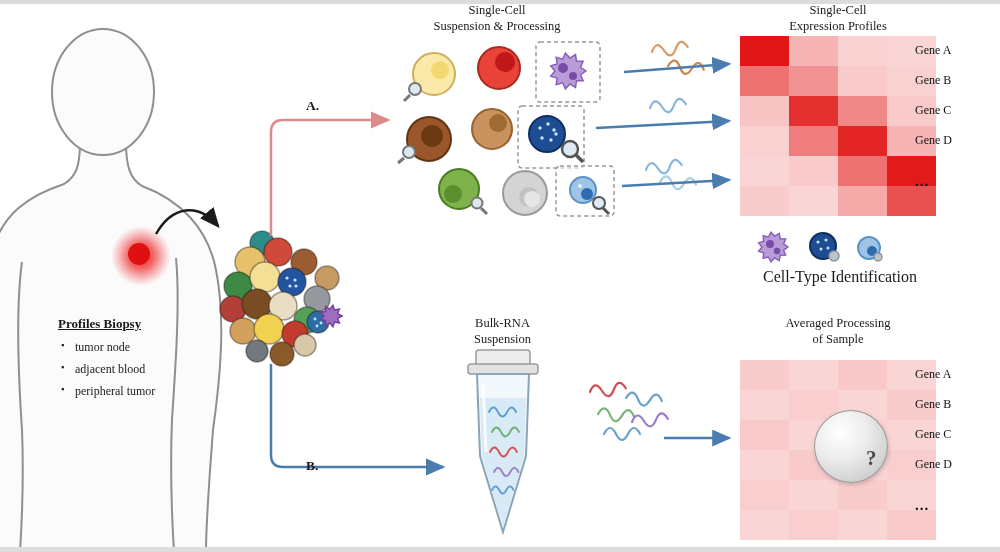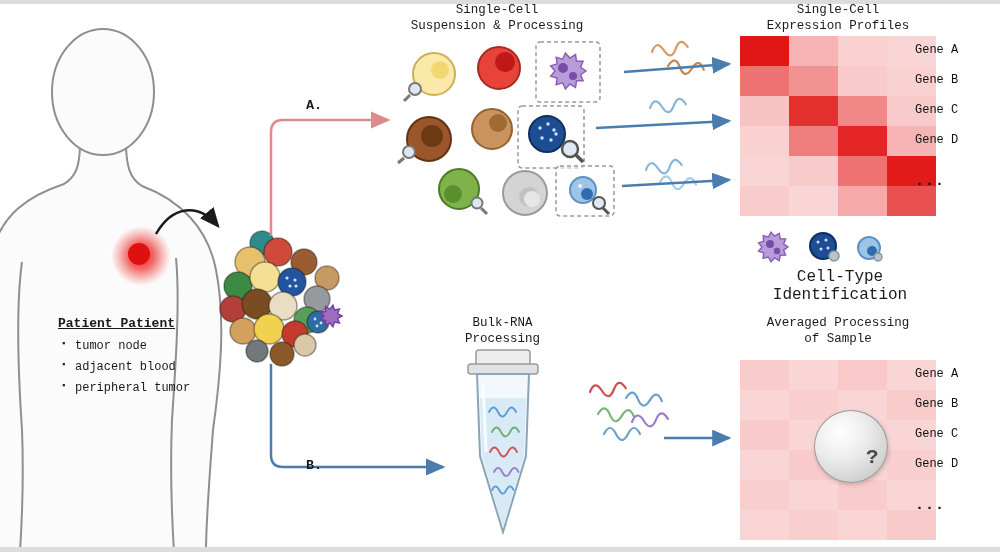--- a/index.html
+++ b/index.html
@@ -1,18 +1,18 @@
 <!DOCTYPE html>
 <html><head>
 <meta charset="utf-8">
 <style>
   *{margin:0;padding:0;box-sizing:border-box}
   html,body{width:1000px;height:552px;overflow:hidden;background:#fff}
   #canvas{position:relative;width:1000px;height:463px;background:#fff;
-          font-family:Liberation Mono, monospace;color:#1a1a1a}
+          font-family:Liberation Serif, serif;color:#1a1a1a}
   #art{position:absolute;left:0;top:0}
   .title{position:absolute;text-align:center;font-size:12.5px;line-height:1.25;
          white-space:pre-line;color:#1a1a1a}
   .plabel{position:absolute;font-size:13.5px;font-weight:bold;color:#1a1a1a}
   .heat{position:absolute;width:196px;height:180px;display:grid;
         grid-template-columns:repeat(4,1fr);grid-auto-rows:1fr}
   #heat-sc{left:740px;top:36px}
   #heat-bulk{left:740px;top:360px}
   .genecol{position:absolute;left:915px;top:0;width:59px;height:552px}
   .gene{position:absolute;left:0;font-size:12px;white-space:nowrap;color:#111}
@@ -238,21 +238,21 @@
 
     <rect x="0" y="0" width="1000" height="4" fill="#dcdcdc"></rect>
     <rect x="0" y="547" width="1000" height="5" fill="#dcdcdc"></rect>
   </svg>
 
   <div class="title" style="left:387px;top:3px;width:220px">Single-Cell
 Suspension &amp; Processing</div>
   <div class="title" style="left:740px;top:3px;width:196px">Single-Cell
 Expression Profiles</div>
   <div class="title" style="left:420px;top:316px;width:165px">Bulk-RNA
-Processing</div>
+Suspension</div>
   <div class="title" style="left:740px;top:316px;width:196px">Averaged Processing
 of Sample</div>
   <div id="celltype-title">Cell-Type Identification</div>
 
   <div class="plabel" style="left:306px;top:98px">A.</div>
   <div class="plabel" style="left:306px;top:458px">B.</div>
 
   <div id="heat-sc" class="heat">
       <div style="background: rgb(226, 22, 22);"></div>
       <div style="background: rgb(246, 180, 180);"></div>
@@ -316,21 +316,21 @@
       <div class="gene" style="top: 133px;">Gene D</div>
       <div class="gene ellip" style="top: 173px;">...</div>
       <div class="gene" style="top: 367px;">Gene A</div>
       <div class="gene" style="top: 397px;">Gene B</div>
       <div class="gene" style="top: 427px;">Gene C</div>
       <div class="gene" style="top: 457px;">Gene D</div>
       <div class="gene ellip" style="top: 497px;">...</div>
     </div>
 
   <div id="biopsy">
-    <div class="btitle">Patient Patient</div>
+    <div class="btitle">Profiles Biopsy</div>
     <ul>
       <li>tumor node</li>
       <li>adjacent blood</li>
       <li>peripheral tumor</li>
     </ul>
   </div>
 
 </div>
 
 </body></html>

